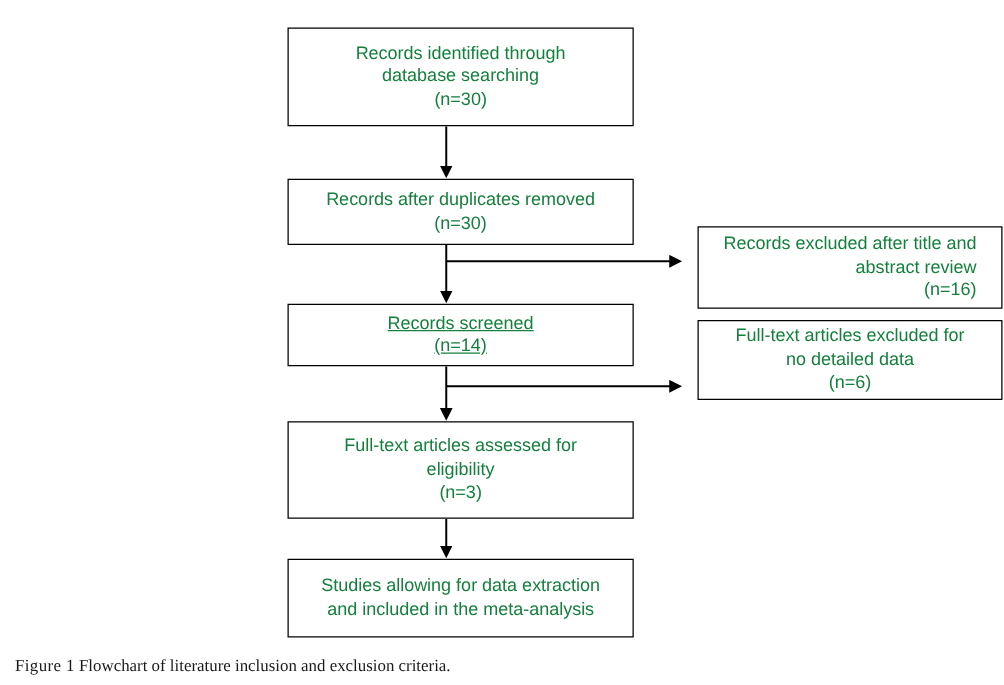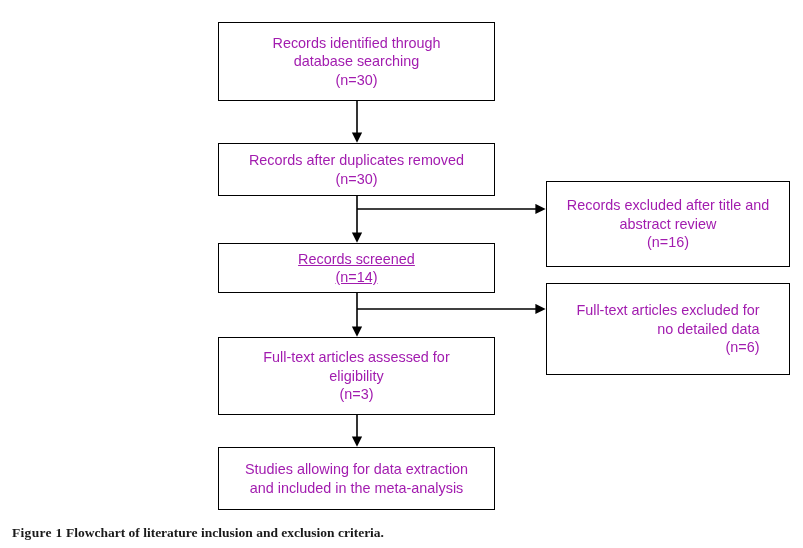--- a/index.html
+++ b/index.html
@@ -28,58 +28,59 @@
     position: absolute;
     box-sizing: border-box;
     border: 1.4px solid #000000;
     background: #ffffff;
     display: flex;
     align-items: center;
     justify-content: center;
     text-align: center;
     font-size: 14.4px;
     line-height: 1.28;
-    color: #a21caf;
+    color: #15803d;
     white-space: pre-line;
     padding: 2px 6px;
+    margin-left: 12px;
   }
 
   
   .main-col { left: 218px; width: 277px; }
 
   #box-identified   { top: 22px;  height: 79px; }
   #box-duplicates   { top: 143px; height: 53px; }
   #box-screened     { top: 243px; height: 50px; text-decoration: underline; }
   #box-fulltext     { top: 337px; height: 78px; }
   #box-included     { top: 447px; height: 63px; }
 
   
   .side-col { left: 546px; width: 244px; }
 
-  #box-excluded-abstract { top: 181px; height: 86px; }
-  #box-excluded-nodata   { top: 283px; height: 92px; text-align: right; }
+  #box-excluded-abstract { top: 181px; height: 66px; text-align: right; }
+  #box-excluded-nodata   { top: 256px; height: 64px; }
 
   
   #figure-caption {
     position: absolute;
     left: 12px;
     top: 524px;
     font-family: "Liberation Serif", serif;
     font-size: 13.5px;
     line-height: 1.3;
     color: #1a1a1a;
     white-space: nowrap;
   }
   #figure-caption .cap-label {
-    font-weight: bold;
+    font-weight: normal;
     letter-spacing: 0.3px;
     margin-top: 14px;
   }
   #figure-caption .cap-text {
-    font-weight: bold;
+    font-weight: normal;
   }
 </style>
 </head>
 <body>
 
 <svg id="flow-canvas" viewBox="0 0 803 548" width="803" height="548" xmlns="http://www.w3.org/2000/svg">
   <defs>
     <marker id="arrowhead" markerWidth="9" markerHeight="9" refX="1.0" refY="3.2" orient="auto" markerUnits="strokeWidth">
       <path d="M0,0 L0,6.4 L6.4,3.2 z" fill="#000000"></path>
     </marker>

